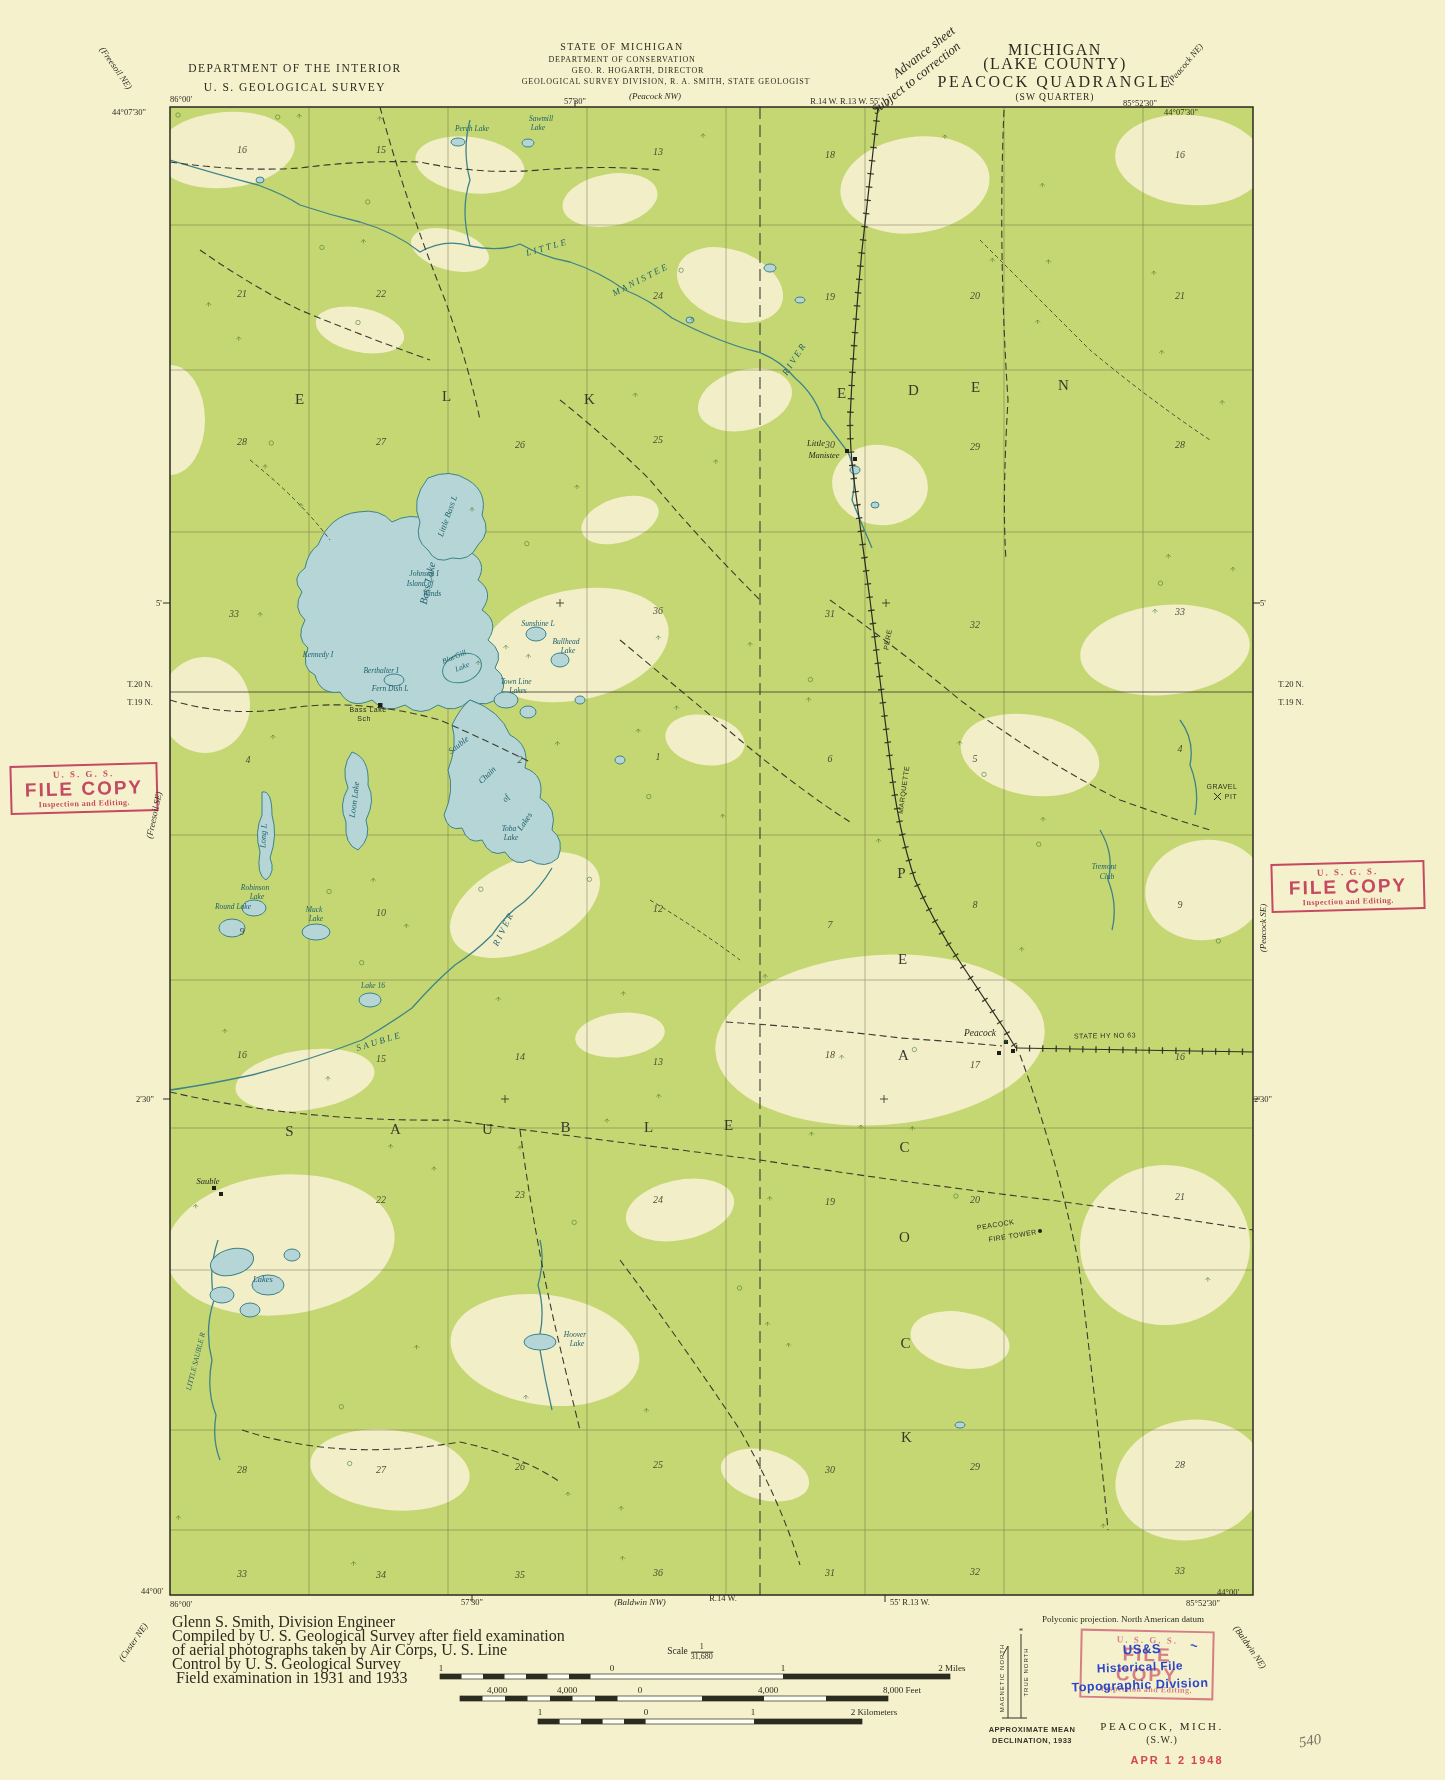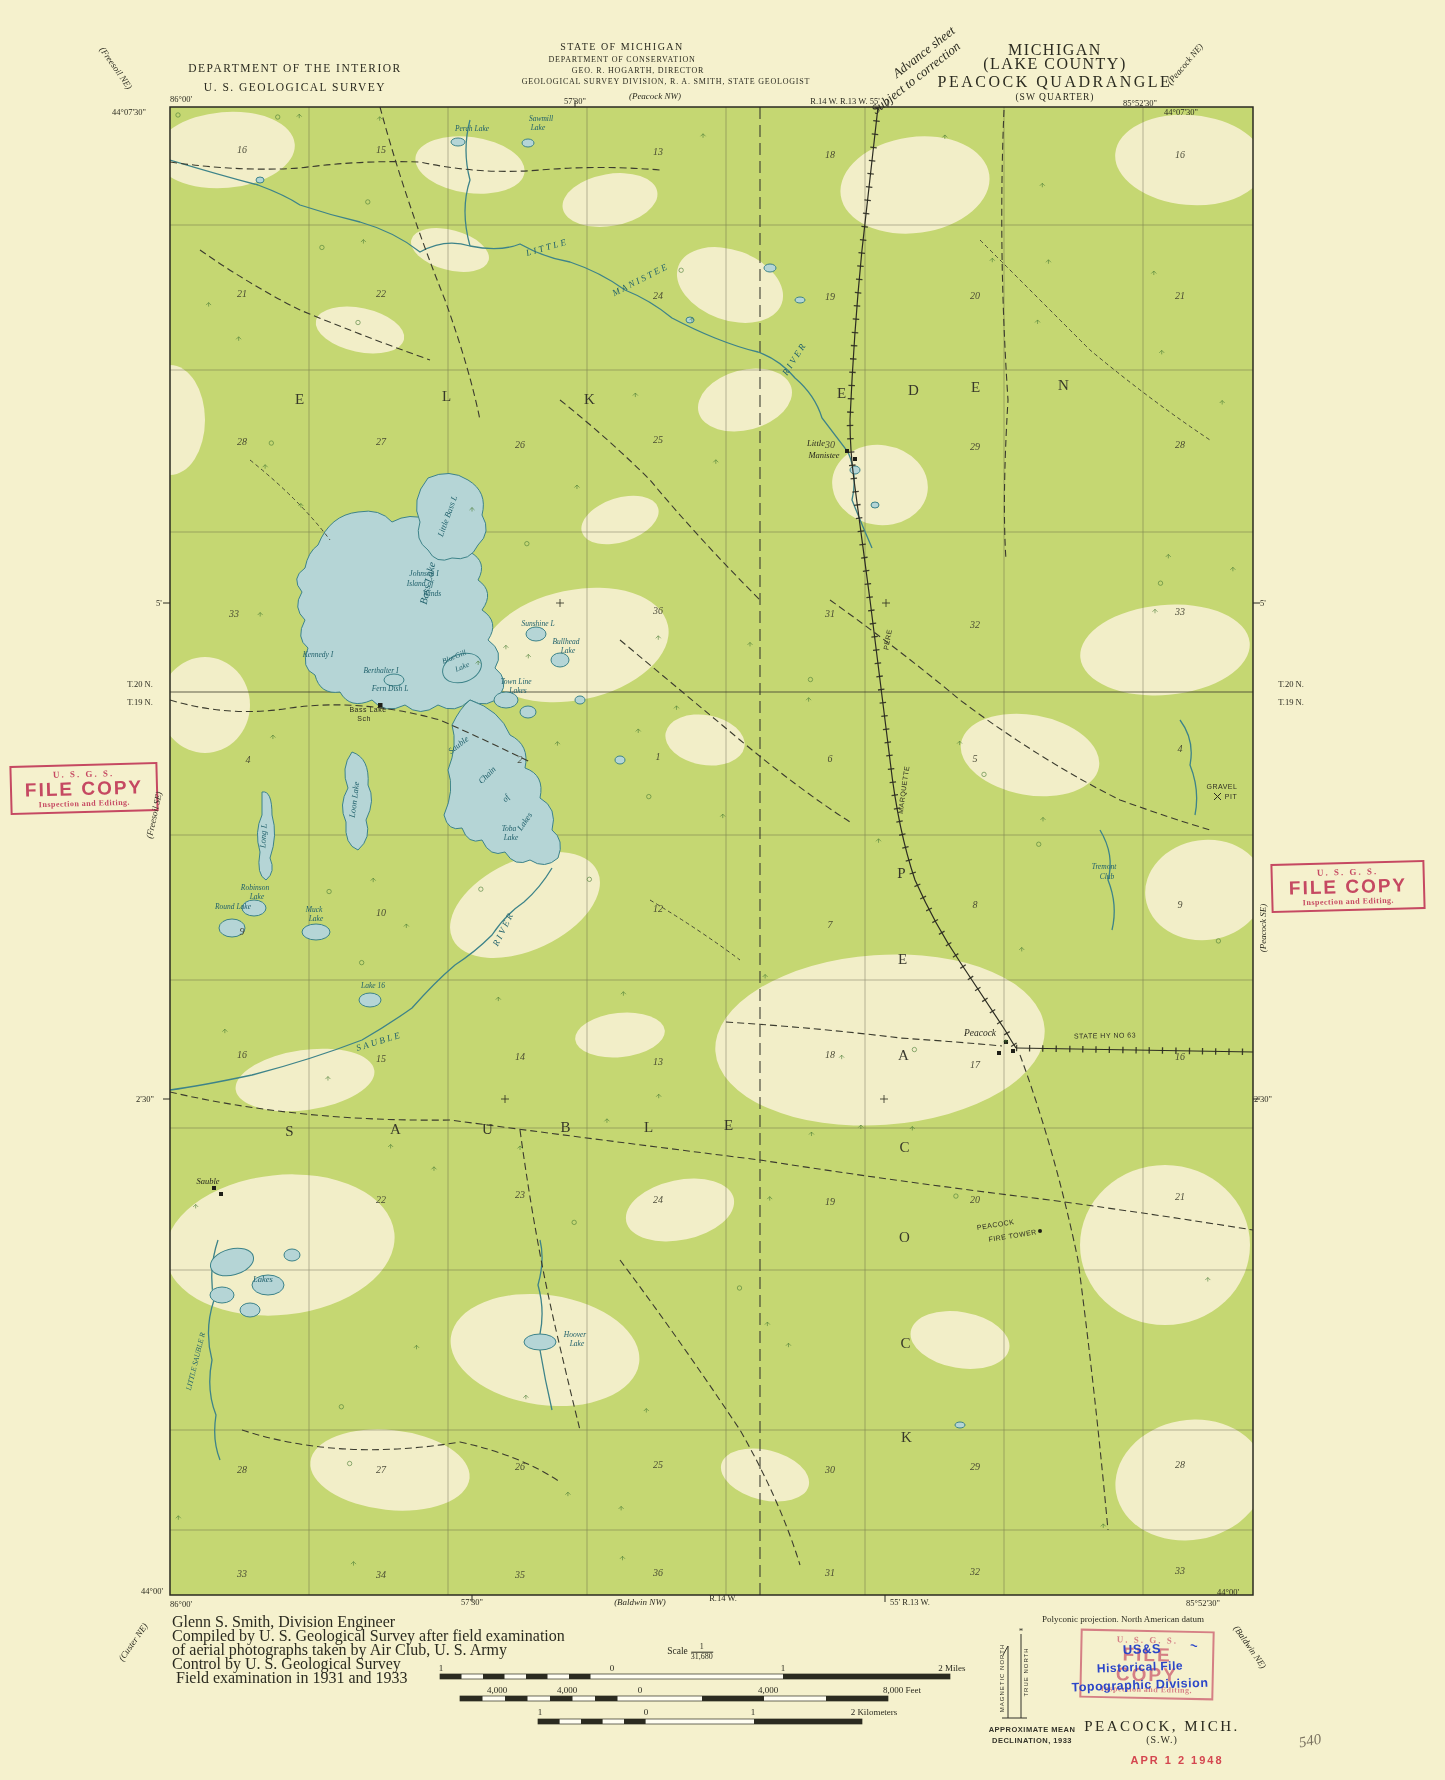--- a/index.html
+++ b/index.html
@@ -6,21 +6,21 @@
   body{width:1445px;height:1780px;position:relative;background:#f5f1cd;overflow:hidden;
        font-family:"Liberation Serif",serif;color:#2b2b20;}
   
   .ft{position:absolute;font:8.5px "Liberation Serif",serif;color:#2b2b20;white-space:nowrap;}
   .ital{font-style:italic;font-size:9px;}
   .cred{font-size:16px;}
   .scl{font-size:9px;}
   .proj{font-size:9px;}
   .decl{font:bold 7.5px "Liberation Sans",sans-serif;letter-spacing:.5px;color:#33332a;}
   .decl2{font:6px "Liberation Sans",sans-serif;letter-spacing:1px;color:#33332a;}
-  .sheet{font-size:15px;letter-spacing:2.5px;text-align:center;}
+  .sheet{font-size:11px;letter-spacing:2.5px;text-align:center;}
   .sheet2{font-size:10px;letter-spacing:1px;}
   .pencil{font:italic 15px "Liberation Serif",serif;color:#7a7260;}
   .date{font:bold 11px "Liberation Sans",sans-serif;color:#d4464f;letter-spacing:2px;}
   
   .hd{position:absolute;transform:translate(-50%,-50%);white-space:nowrap;text-align:center;}
   .h-dept{font-size:11.5px;letter-spacing:1.5px;}
   .h-st1{font-size:10px;letter-spacing:1.5px;}
   .h-st2{font-size:8px;letter-spacing:.8px;}
   .h-mi{font-size:16px;letter-spacing:1.5px;}
   .h-quad{font-size:16px;letter-spacing:2.5px;}
@@ -569,21 +569,21 @@
     <div class="ft" style="left: 152px; top: 1591px; transform: translate(-50%, -50%) rotate(0deg);">44°00'</div>
     <div class="ft" style="left: 181px; top: 1604px; transform: translate(-50%, -50%) rotate(0deg);">86°00'</div>
     <div class="ft" style="left: 472px; top: 1602px; transform: translate(-50%, -50%) rotate(0deg);">57'30"</div>
     <div class="ft ital" style="left: 640px; top: 1602px; transform: translate(-50%, -50%) rotate(0deg);">(Baldwin NW)</div>
     <div class="ft" style="left: 723px; top: 1598px; transform: translate(-50%, -50%) rotate(0deg);">R.14 W.</div>
     <div class="ft" style="left: 910px; top: 1602px; transform: translate(-50%, -50%) rotate(0deg);">55' R.13 W.</div>
     <div class="ft" style="left: 1203px; top: 1603px; transform: translate(-50%, -50%) rotate(0deg);">85°52'30"</div>
     <div class="ft" style="left: 1228px; top: 1592px; transform: translate(-50%, -50%) rotate(0deg);">44°00'</div>
     <div class="ft cred" style="left: 172px; top: 1622px; transform: translate(0px, -50%) rotate(0deg);">Glenn S. Smith, Division Engineer</div>
     <div class="ft cred" style="left: 172px; top: 1636px; transform: translate(0px, -50%) rotate(0deg);">Compiled by U. S. Geological Survey after field examination</div>
-    <div class="ft cred" style="left: 172px; top: 1650px; transform: translate(0px, -50%) rotate(0deg);">of aerial photographs taken by Air Club, U. S. Army</div>
+    <div class="ft cred" style="left: 172px; top: 1650px; transform: translate(0px, -50%) rotate(0deg);">of aerial photographs taken by Air Corps, U. S. Line</div>
     <div class="ft cred" style="left: 172px; top: 1664px; transform: translate(0px, -50%) rotate(0deg);">Control by U. S. Geological Survey</div>
     <div class="ft cred" style="left: 176px; top: 1678px; transform: translate(0px, -50%) rotate(0deg);">Field examination in 1931 and 1933</div>
     <div class="ft scl" style="left: 441px; top: 1668px; transform: translate(-50%, -50%) rotate(0deg);">1</div>
     <div class="ft scl" style="left: 612px; top: 1668px; transform: translate(-50%, -50%) rotate(0deg);">0</div>
     <div class="ft scl" style="left: 783px; top: 1668px; transform: translate(-50%, -50%) rotate(0deg);">1</div>
     <div class="ft scl" style="left: 952px; top: 1668px; transform: translate(-50%, -50%) rotate(0deg);">2 Miles</div>
     <div class="ft scl" style="left: 497px; top: 1690px; transform: translate(-50%, -50%) rotate(0deg);">4,000</div>
     <div class="ft scl" style="left: 567px; top: 1690px; transform: translate(-50%, -50%) rotate(0deg);">4,000</div>
     <div class="ft scl" style="left: 640px; top: 1690px; transform: translate(-50%, -50%) rotate(0deg);">0</div>
     <div class="ft scl" style="left: 768px; top: 1690px; transform: translate(-50%, -50%) rotate(0deg);">4,000</div>

